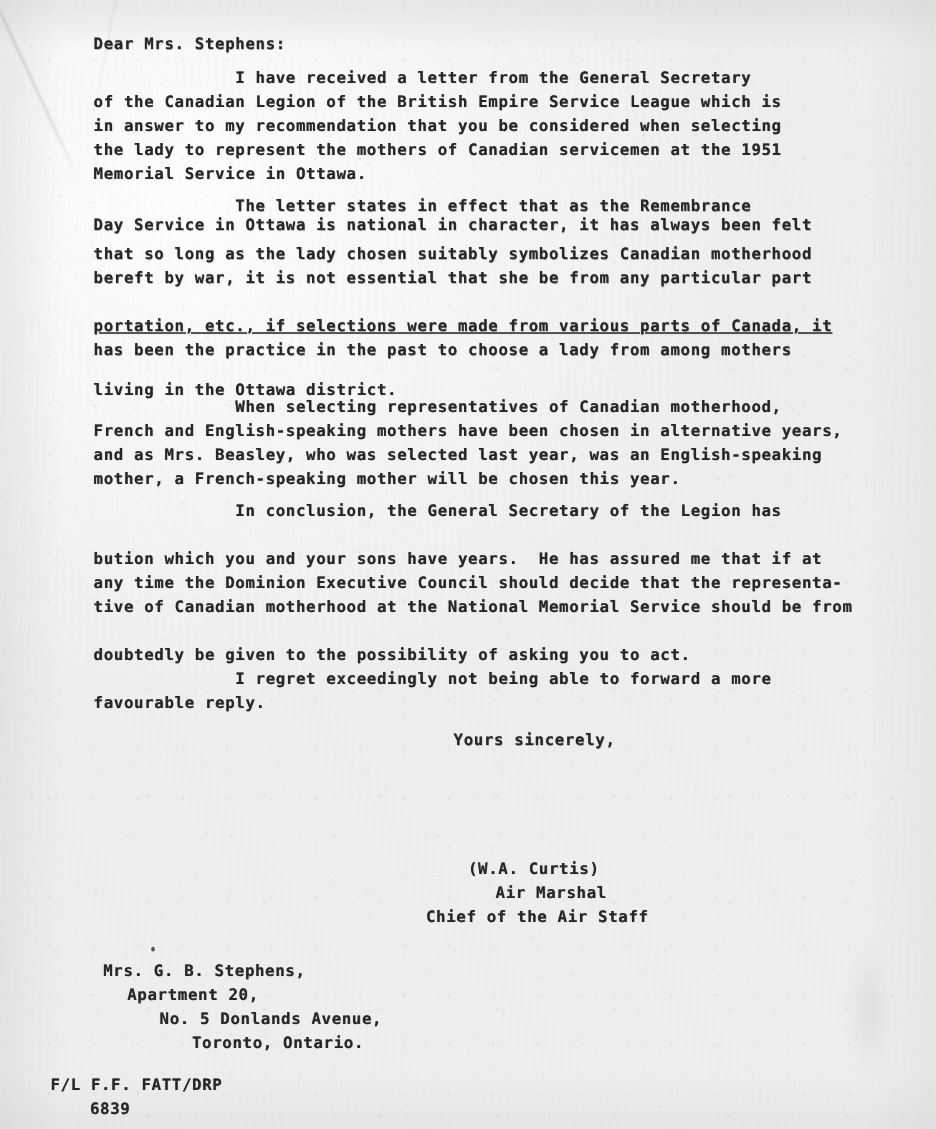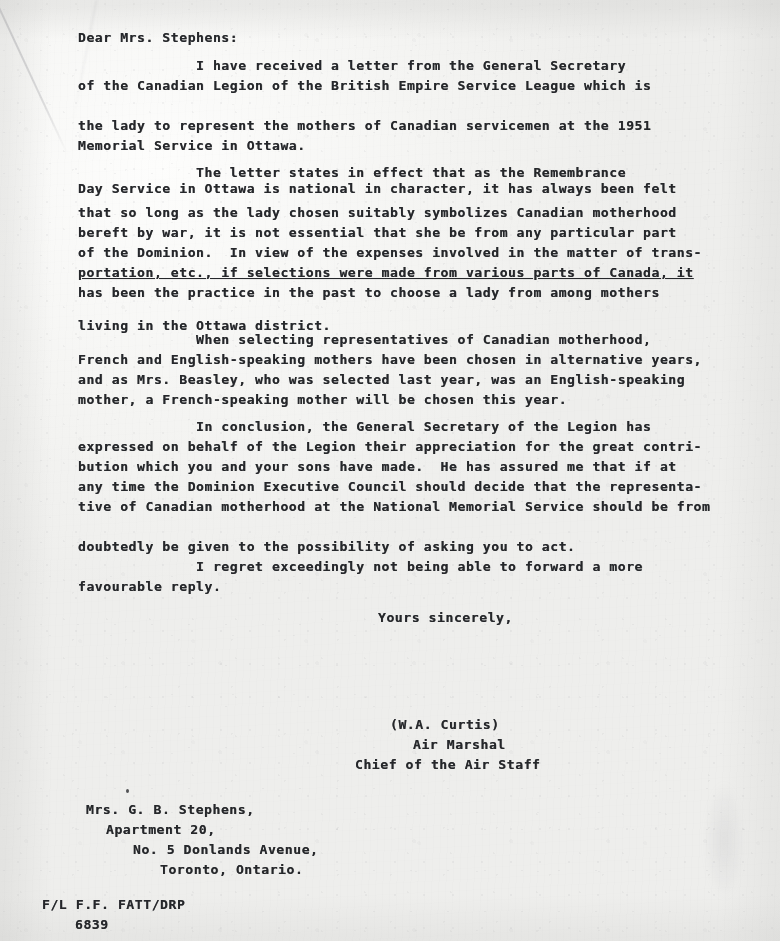--- a/index.html
+++ b/index.html
@@ -124,40 +124,39 @@
   <div id="crease2"></div>
   <div id="smudge-right"></div>
   <div id="paper-vignette"></div>
 
   <div id="text-layer">
 
     <div class="ln" style="left:78px; top:30px;">Dear Mrs. Stephens:</div>
 
     <div class="ln" style="left:78px; top:58px;">              I have received a letter from the General Secretary</div>
     <div class="ln" style="left:78px; top:78px;">of the Canadian Legion of the British Empire Service League which is</div>
+    <div class="ln" style="left:78px; top:98px;">in answer to my recommendation that you be considered when selecting</div>
     <div class="ln" style="left:78px; top:118px;">the lady to represent the mothers of Canadian servicemen at the 1951</div>
     <div class="ln" style="left:78px; top:138px;">Memorial Service in Ottawa.</div>
 
     <div class="ln" style="left:78px; top:165px;">              The letter states in effect that as the Remembrance</div>
     <div class="ln" style="left:78px; top:181px;">Day Service in Ottawa is national in character, it has always been felt</div>
     <div class="ln" style="left:78px; top:205px;">that so long as the lady chosen suitably symbolizes Canadian motherhood</div>
     <div class="ln" style="left:78px; top:225px;">bereft by war, it is not essential that she be from any particular part</div>
-    <div class="ln" style="left:78px; top:245px;">of the Dominion.  In view of the expenses involved in the matter of trans-</div>
     <div class="ln" style="left:78px; top:265px;text-decoration:underline;">portation, etc., if selections were made from various parts of Canada, it</div>
     <div class="ln" style="left:78px; top:285px;">has been the practice in the past to choose a lady from among mothers</div>
     <div class="ln" style="left:78px; top:318px;">living in the Ottawa district.</div>
 
     <div class="ln" style="left:78px; top:332px;">              When selecting representatives of Canadian motherhood,</div>
     <div class="ln" style="left:78px; top:352px;">French and English-speaking mothers have been chosen in alternative years,</div>
     <div class="ln" style="left:78px; top:392px;">mother, a French-speaking mother will be chosen this year.</div>
     <div class="ln" style="left:78px; top:372px;">and as Mrs. Beasley, who was selected last year, was an English-speaking</div>
 
     <div class="ln" style="left:78px; top:419px;">              In conclusion, the General Secretary of the Legion has</div>
-    <div class="ln" style="left:78px; top:439px;">expressed on behalf of the Legion their appreciation for the great contri-</div>
-    <div class="ln" style="left:78px; top:459px;">bution which you and your sons have made.  He has assured me that if at</div>
+    <div class="ln" style="left:78px; top:459px;">bution which you and your sons have years.  He has assured me that if at</div>
     <div class="ln" style="left:78px; top:479px;">any time the Dominion Executive Council should decide that the representa-</div>
     <div class="ln" style="left:78px; top:499px;">tive of Canadian motherhood at the National Memorial Service should be from</div>
     <div class="ln" style="left:78px; top:539px;">doubtedly be given to the possibility of asking you to act.</div>
 
     <div class="ln" style="left:78px; top:559px;">              I regret exceedingly not being able to forward a more</div>
     <div class="ln" style="left:78px; top:579px;">favourable reply.</div>
 
     <div class="ln" style="left:378px; top:610px;">Yours sincerely,</div>
 
     <div class="ln" style="left:390px; top:717px;">(W.A. Curtis)</div>

